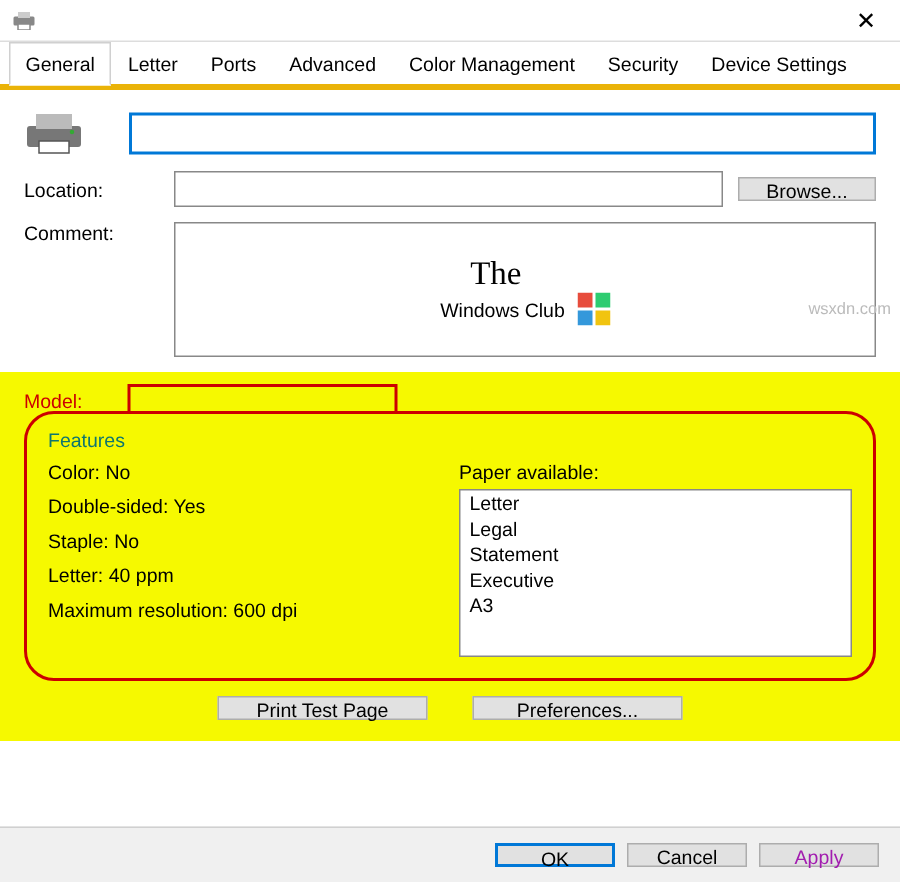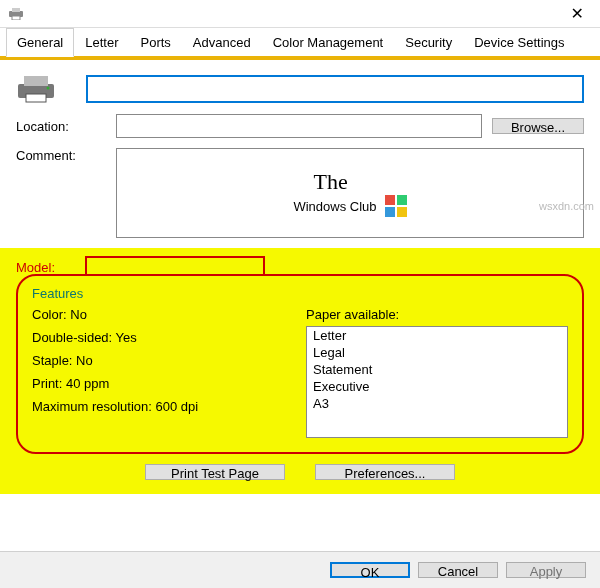--- a/index.html
+++ b/index.html
@@ -31,21 +31,21 @@
     .features-left { flex: 1; }
     .features-left div { margin-bottom: 8px; }
     .features-right { flex: 1; }
     .paper-list { border: 1px solid #888; background: #ffffff; height: 112px; overflow-y: scroll; margin-top: 4px; }
     .paper-list div { padding: 1px 6px; }
     .btn-row { display: flex; justify-content: center; gap: 30px; margin-top: 10px; }
     .btn-row .btn { min-width: 140px; }
     .footer { position: absolute; bottom: 0; left: 0; right: 0; border-top: 1px solid #d0d0d0; padding: 10px 14px; display: flex; justify-content: flex-end; gap: 8px; background: #f0f0f0; }
     .footer .btn { min-width: 80px; }
     .btn.primary { border: 2px solid #0078d7; }
-    .btn.disabled { color: #737373; }
+    .btn.disabled { color: #a21caf; }
     .watermark { position: absolute; right: 6px; top: 200px; color: #bbb; font-size: 11px; writing-mode: horizontal-tb; transform: rotate(0deg); }
   </style>
 </head>
 <body>
 
 <div class="titlebar">
   <svg class="titlebar-icon" viewBox="0 0 16 12">
       <rect x="1" y="3" width="14" height="6" fill="#888" rx="1"></rect>
       <rect x="4" y="0" width="8" height="4" fill="#ccc"></rect>
       <rect x="4" y="8" width="8" height="4" fill="#fff" stroke="#888"></rect>
@@ -105,21 +105,21 @@
       <div class="model-box"></div>
     </div>
 
     <div class="features-group">
       <div class="features-legend">Features</div>
       <div class="features-cols">
         <div class="features-left">
           <div><span>Color:</span> <span>No</span></div>
           <div><span>Double-sided:</span> <span>Yes</span></div>
           <div><span>Staple:</span> <span>No</span></div>
-          <div><span>Print:</span> <span>40 ppm</span></div>
+          <div><span>Letter:</span> <span>40 ppm</span></div>
           <div><span>Maximum resolution:</span> <span>600 dpi</span></div>
         </div>
         <div class="features-right">
           <div>Paper available:</div>
           <div class="paper-list">
             <div>Letter</div>
             <div>Legal</div>
             <div>Statement</div>
             <div>Executive</div>
             <div>A3</div>

